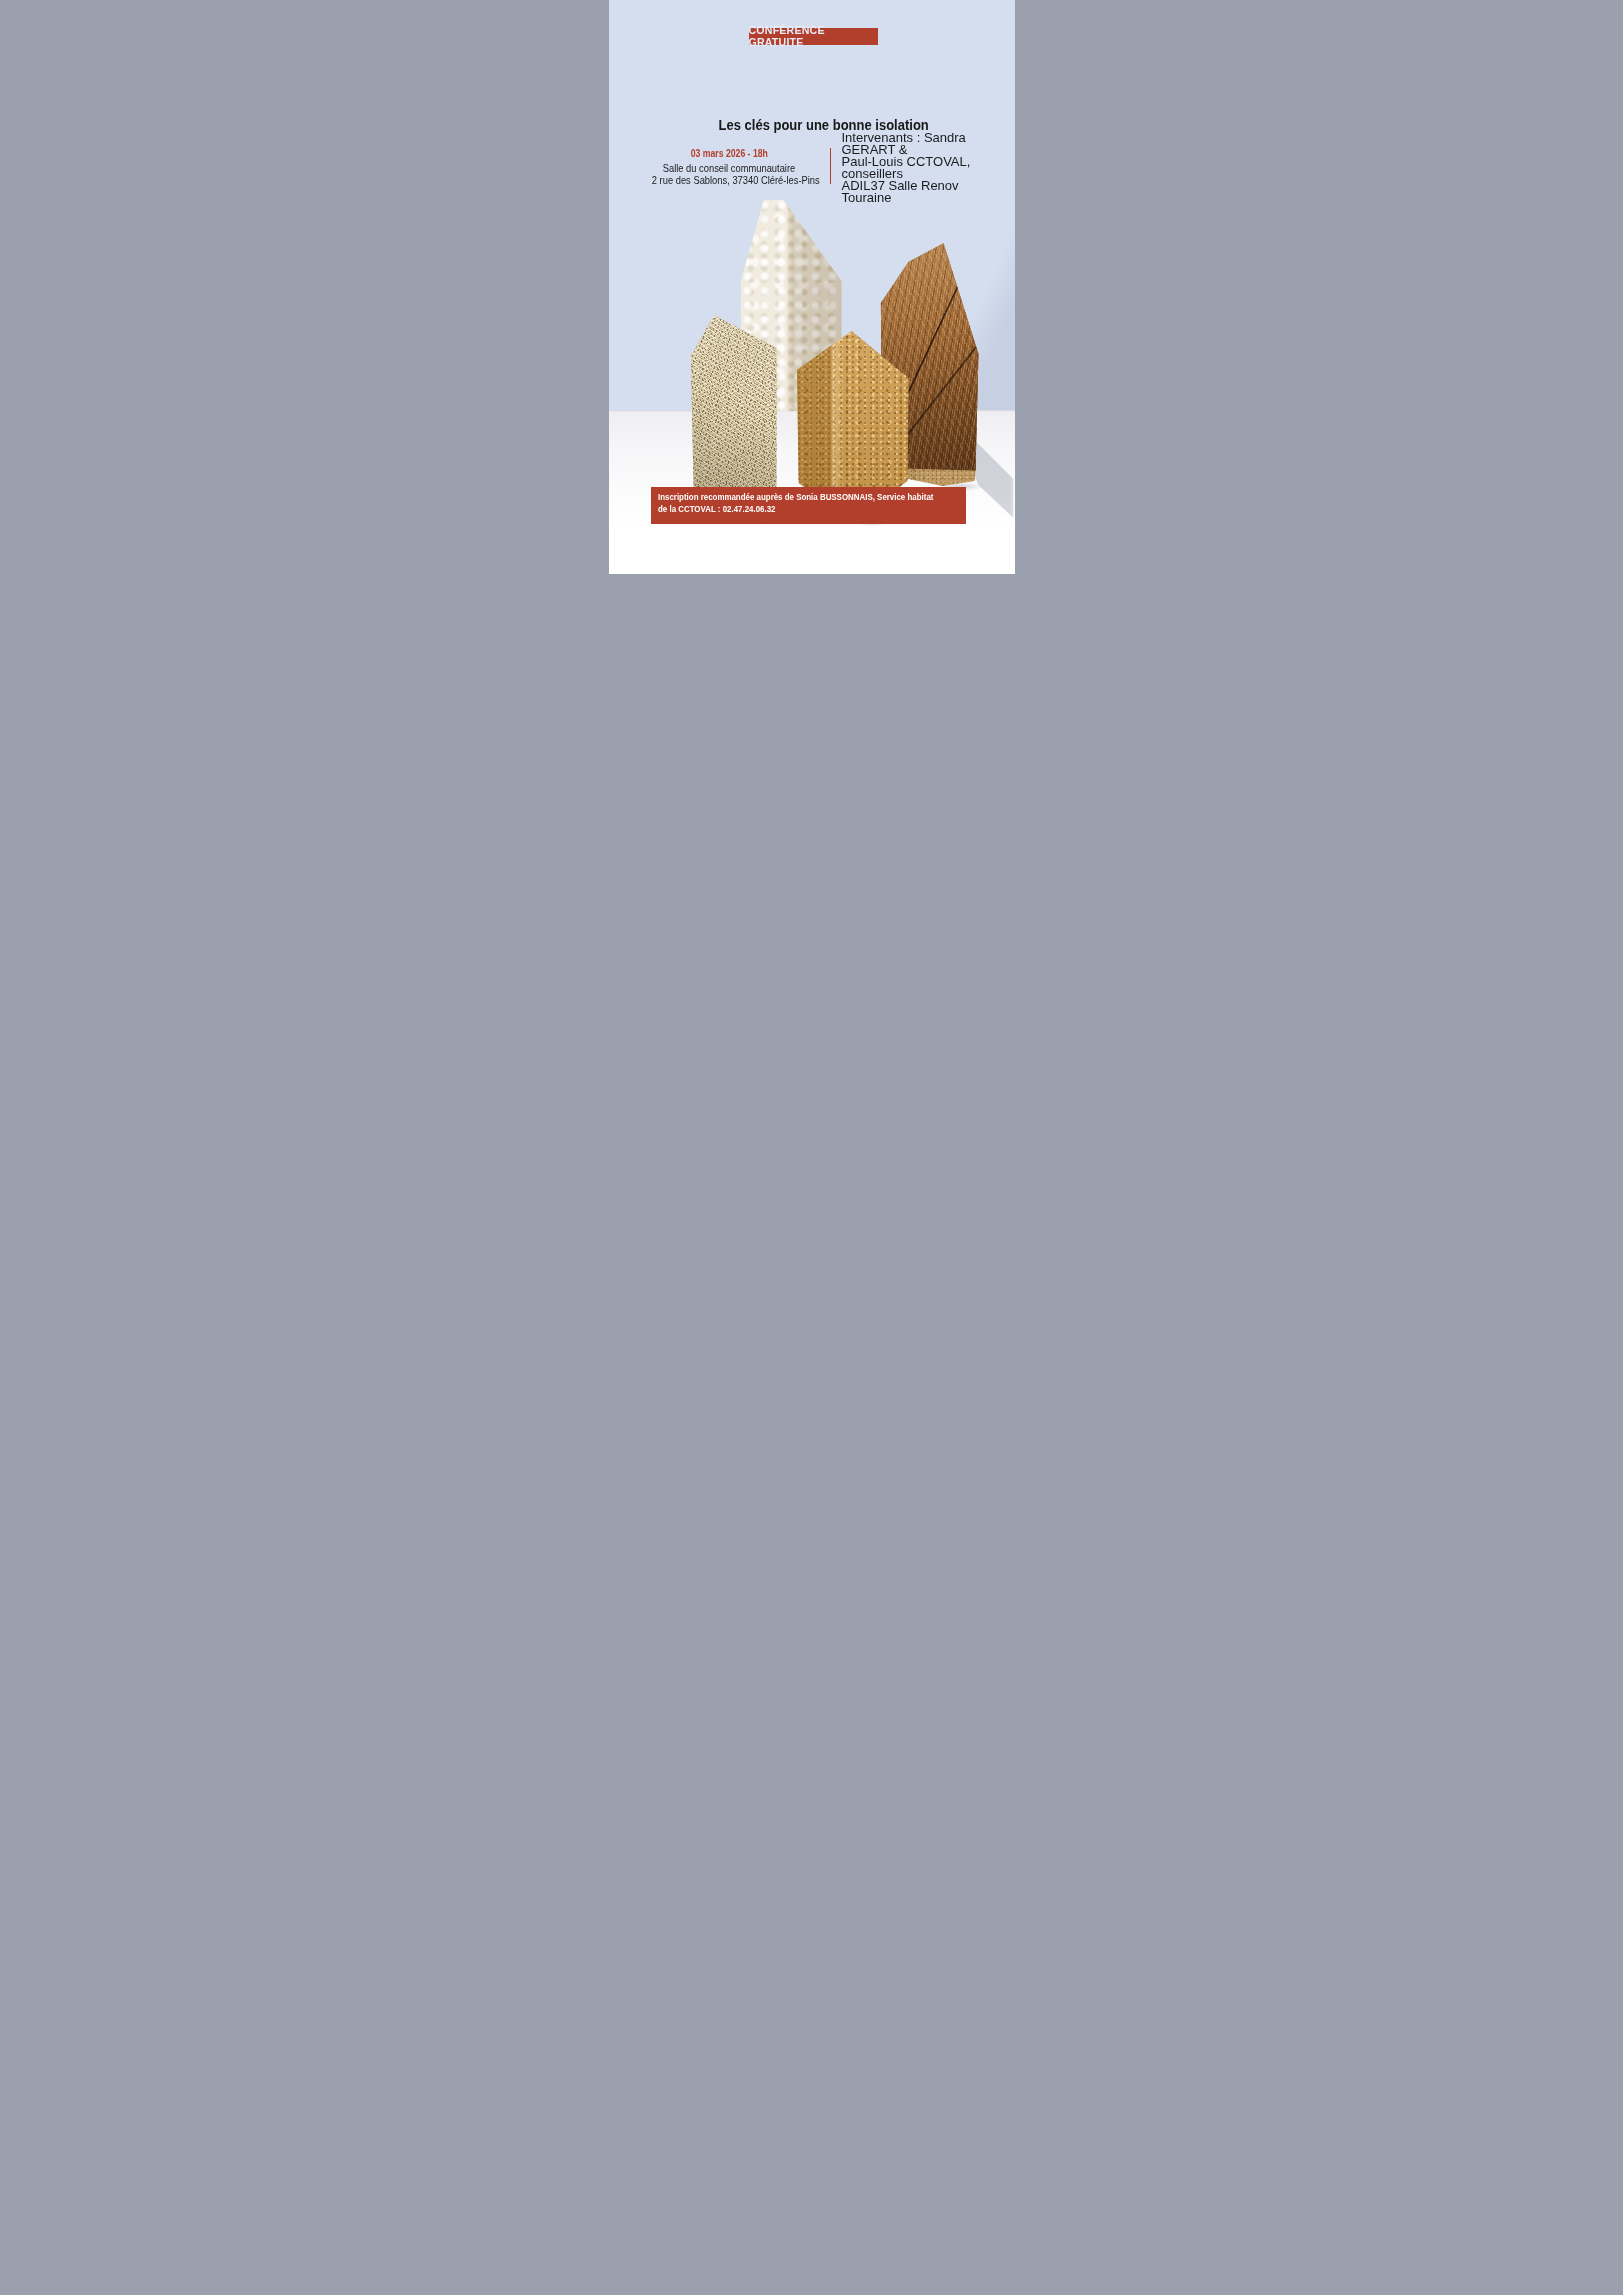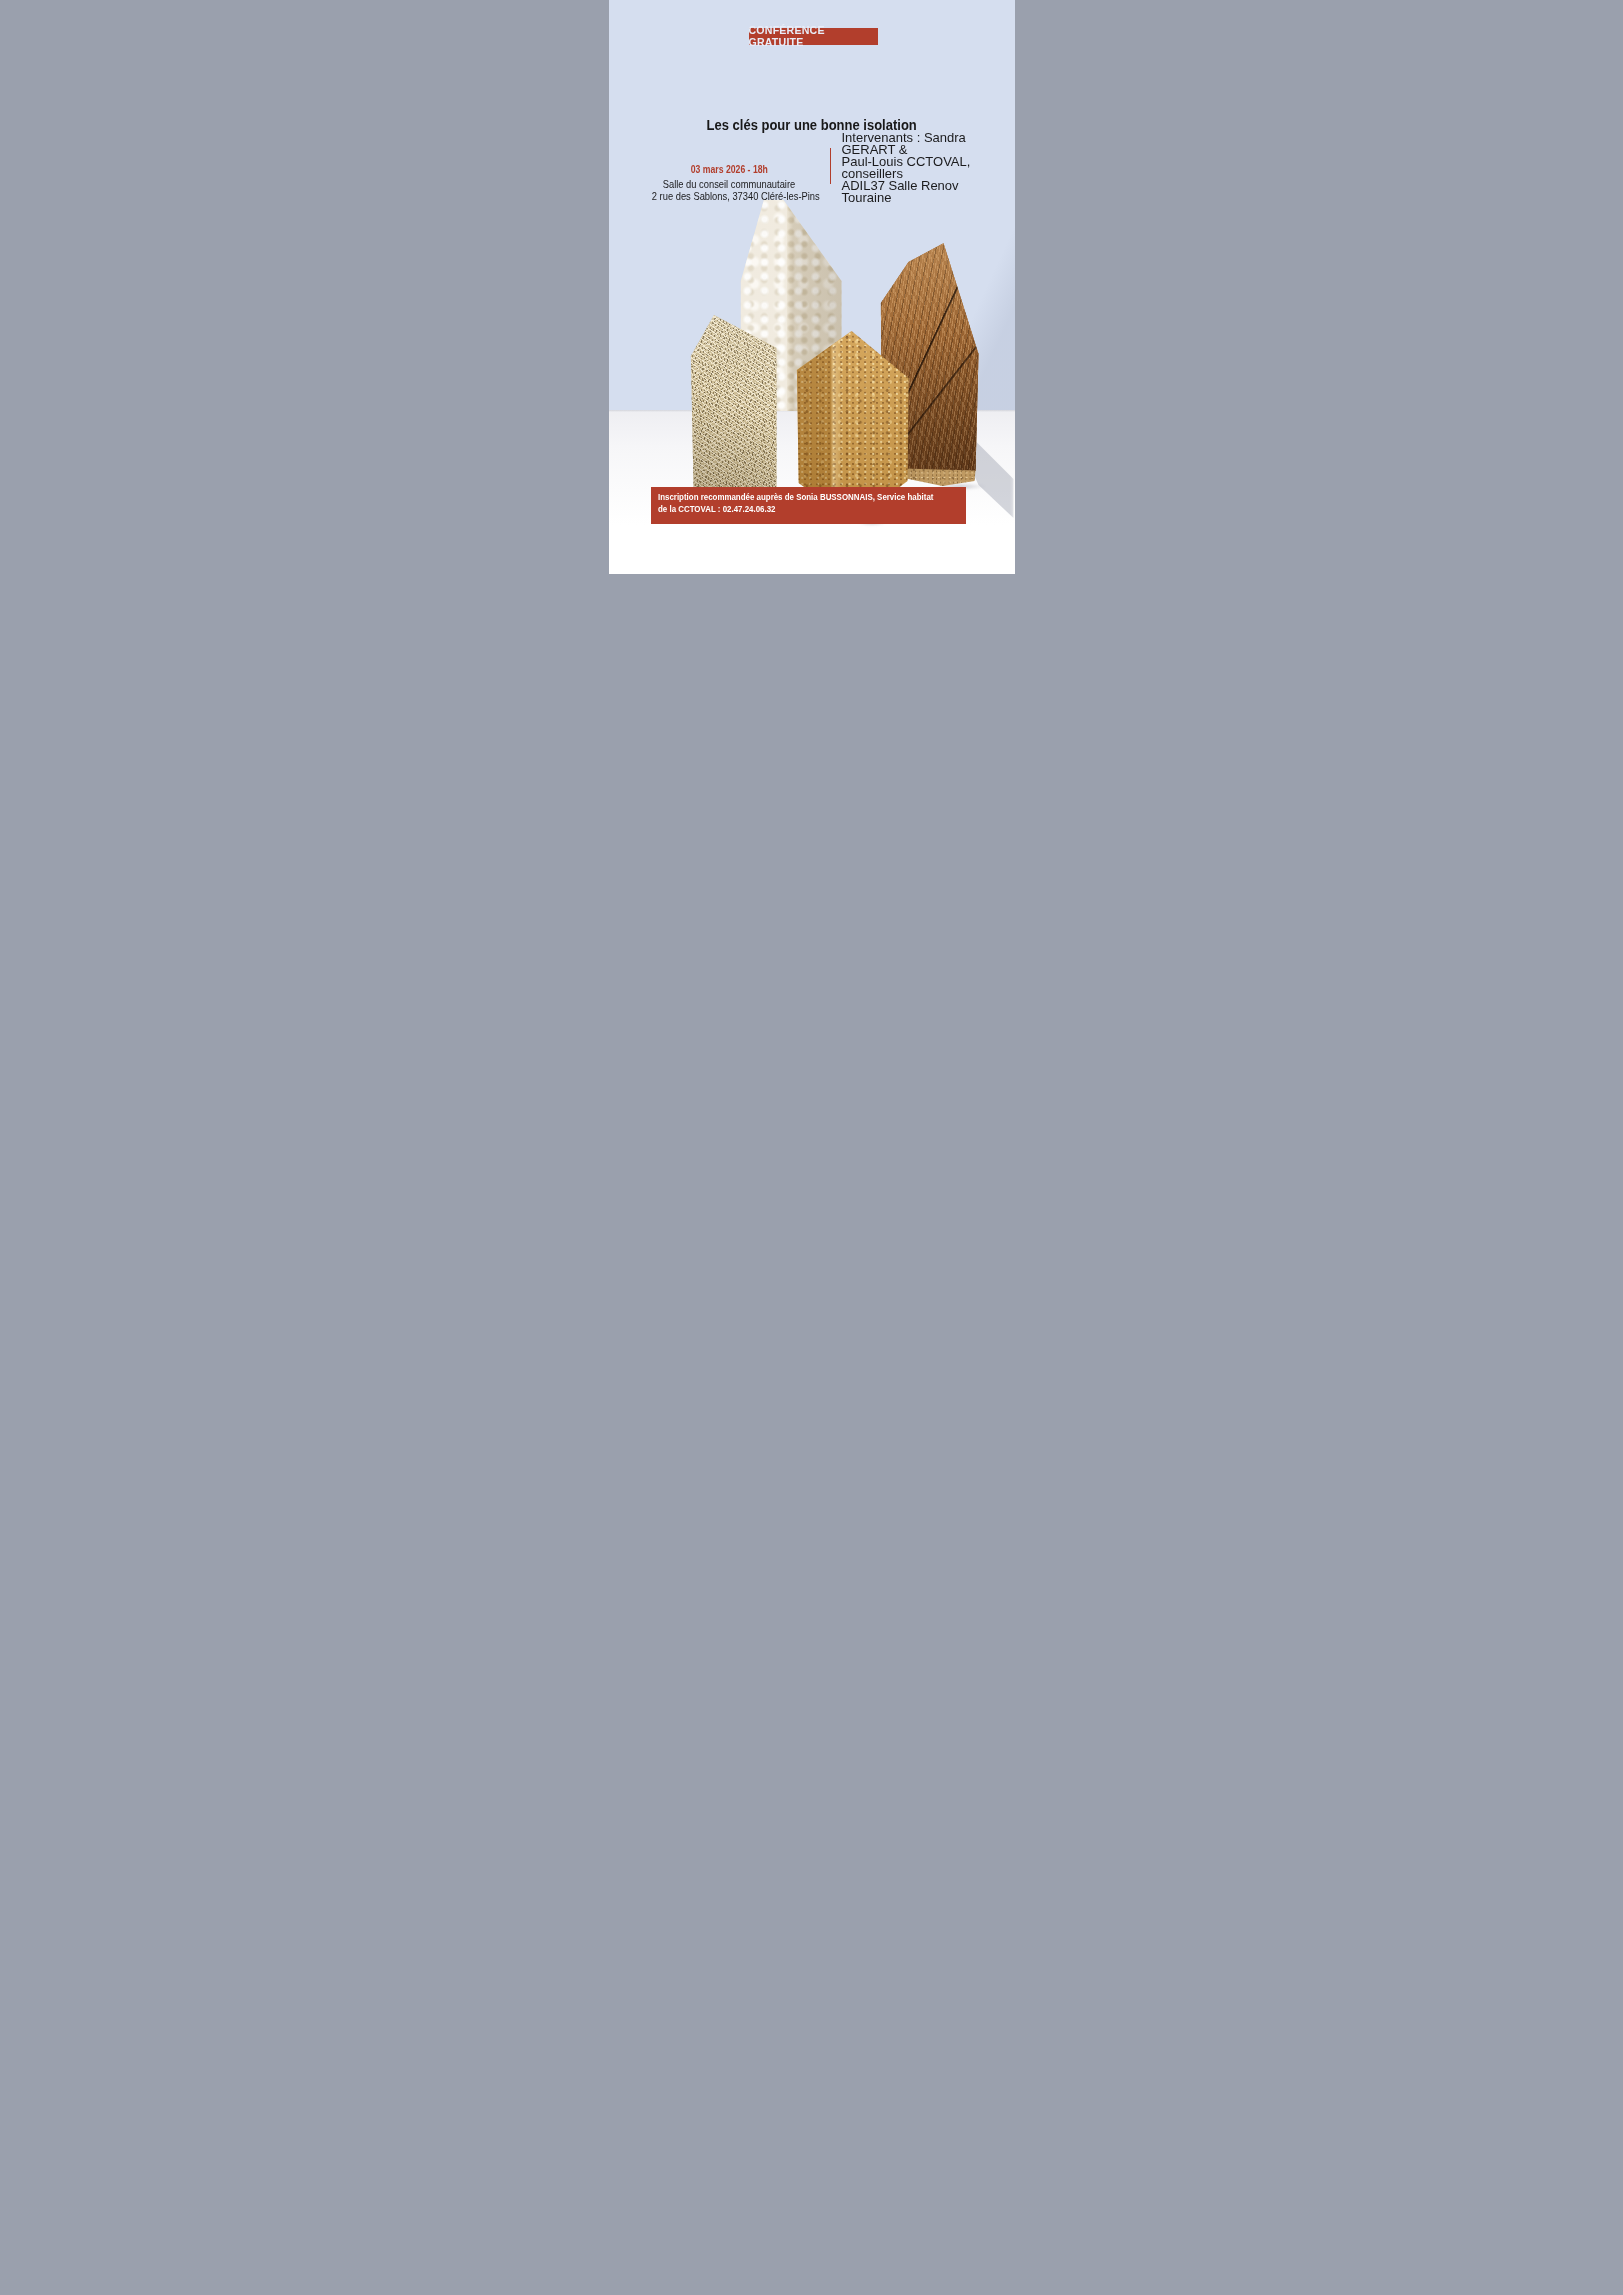--- a/index.html
+++ b/index.html
@@ -14,25 +14,25 @@
   
   .cond{display:inline-block;transform:scaleX(.85);transform-origin:center;white-space:nowrap;}
   .cond-l{display:inline-block;transform:scaleX(.9);transform-origin:left;white-space:nowrap;}
 
   .badge{position:absolute;left:140px;top:28px;width:129px;height:16.7px;background:var(--accent,#b23e2c);
          display:flex;align-items:center;justify-content:center;}
   .badge span{color:#e8edf8;font-weight:bold;font-size:10.6px;letter-spacing:0.2px;}
 
   .title{position:absolute;left:0;top:51px;width:406px;text-align:center;color:var(--accent,#b23e2c);
          font-weight:bold;font-size:30px;line-height:28px;letter-spacing:-0.5px;}
-  .subtitle{position:absolute;left:0;top:117px;width:406px;text-align:center;color:#181819;
+  .subtitle{position:absolute;left:12px;top:117px;width:406px;text-align:center;color:#181819;
          font-weight:bold;font-size:15.3px;line-height:16.7px;}
 
   .info-left{position:absolute;left:28px;top:148px;width:185px;text-align:center;color:#1b1b1d;}
-  .info-left .l1{color:var(--accent,#b23e2c);font-weight:bold;font-size:10.2px;margin-bottom:3.2px;margin-top:16px;}
+  .info-left .l1{color:var(--accent,#b23e2c);font-weight:bold;font-size:10.2px;margin-bottom:3.2px;}
   .info-left .l2,.info-left .l3{font-weight:normal;font-size:11px;line-height:12px;}
   .divider{position:absolute;left:221px;top:148px;width:1.4px;height:36px;background:var(--accent,#b23e2c);}
   .info-right{position:absolute;left:233px;top:132px;width:143px;color:#1b1b1d;font-size:13px;line-height:12px;}
 
   
   .block{position:absolute;}
   .overlay{position:absolute;inset:0;}
 
   .block-cotton{left:130px;top:198px;width:104px;height:213px;z-index:2;
     clip-path:polygon(25.4px 1.9px,45px 1.9px,103px 83px,103px 213px,2.3px 213px,2.3px 83px);

